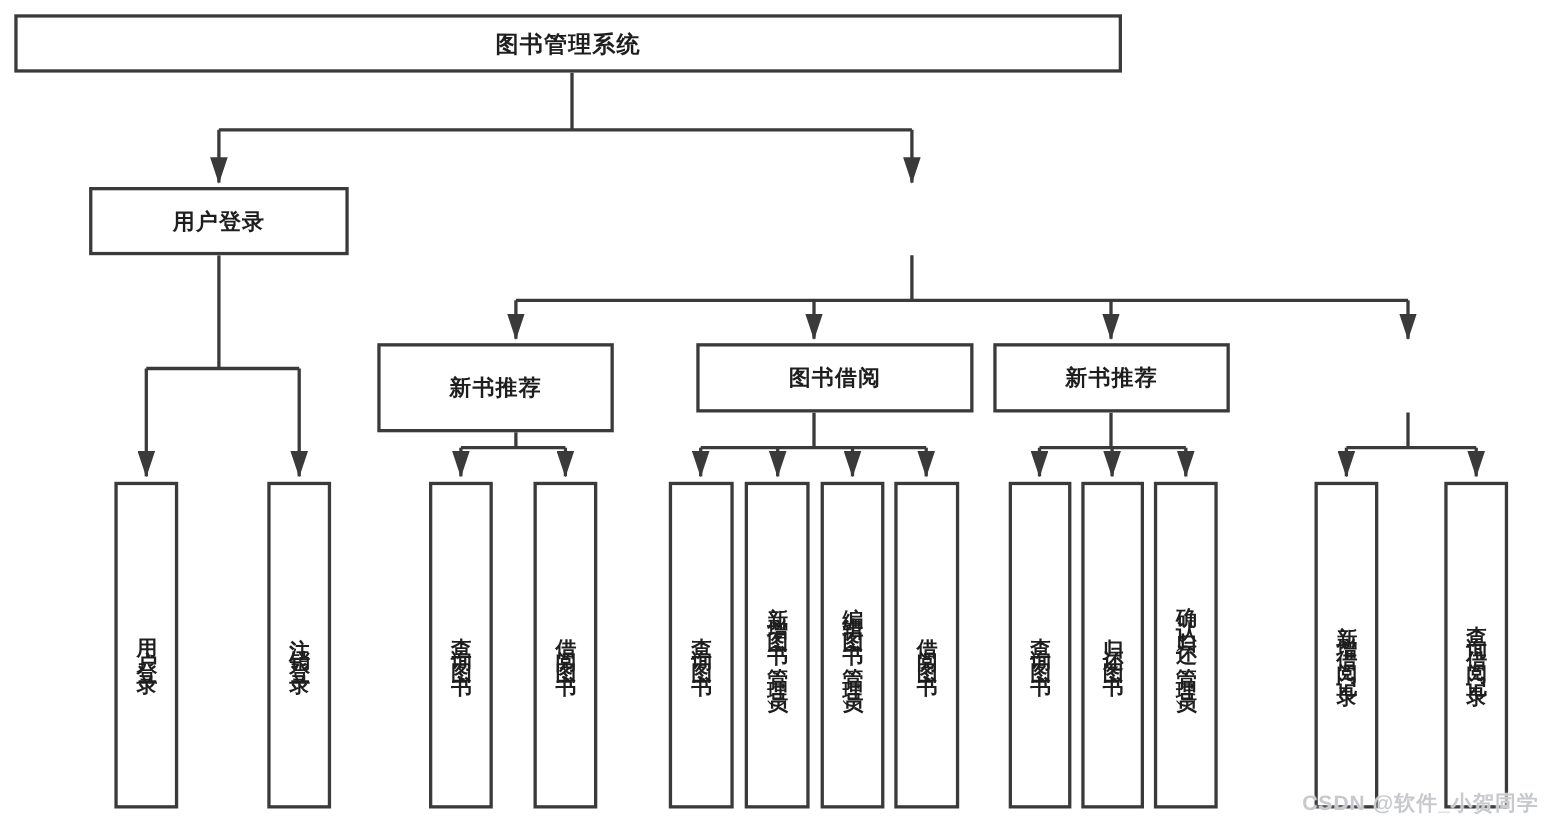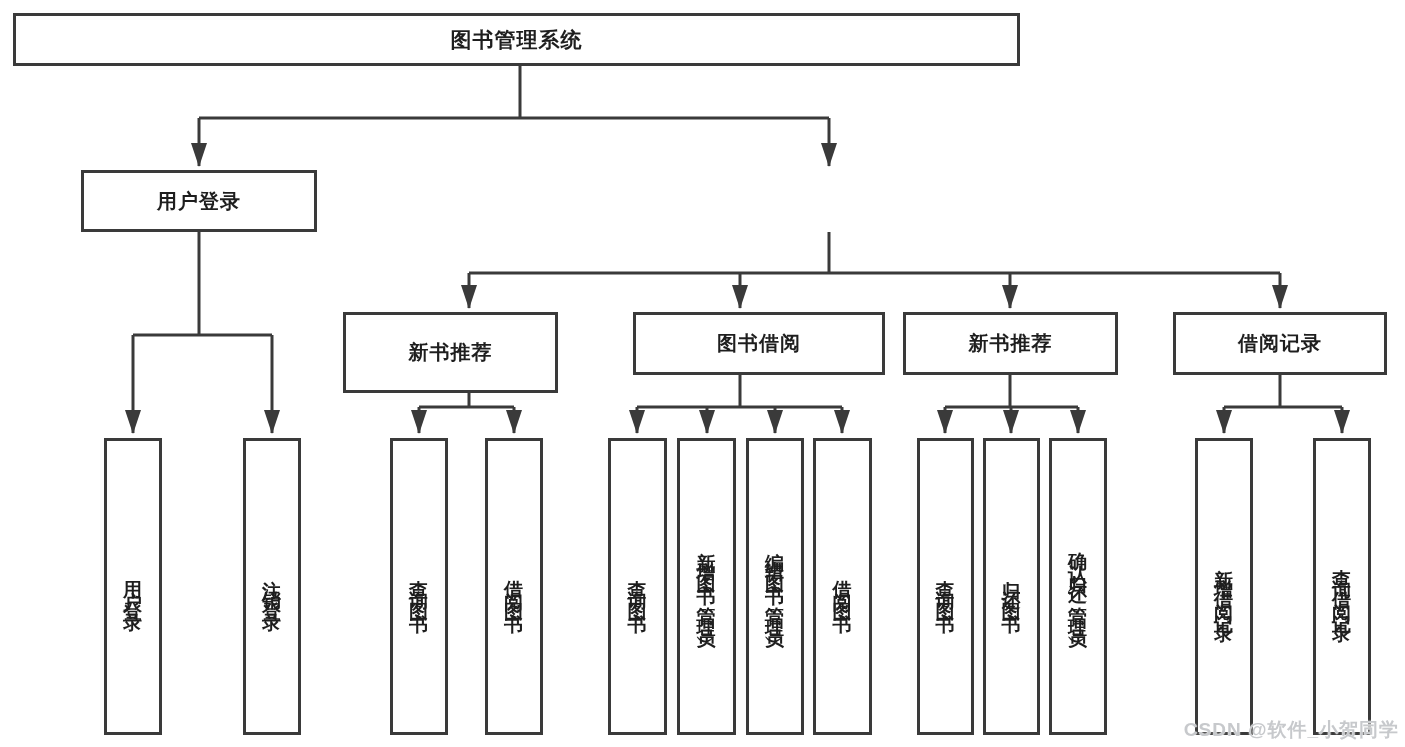--- a/index.html
+++ b/index.html
@@ -110,21 +110,20 @@
     <line class="arrowline" x1="1342" y1="407" x2="1342" y2="433" marker-end="url(#arrow)"></line>
   </svg>
 
   <div class="box h-box root-box" style="left:13px; top:13px; width:1007px; height:53px;">图书管理系统</div>
 
   <div class="box h-box" style="left:81px; top:170px; width:236px; height:62px;">用户登录</div>
 
   <div class="box h-box" style="left:343px; top:312px; width:215px; height:81px;">新书推荐</div>
   <div class="box h-box" style="left:633px; top:312px; width:252px; height:63px;">图书借阅</div>
   <div class="box h-box" style="left:903px; top:312px; width:215px; height:63px;">新书推荐</div>
-  <div class="box h-box" style="left:1173px; top:312px; width:214px; height:63px;">借阅记录</div>
 
   <div class="box v-box" style="left:104px; top:438px; width:58px; height:297px;">用户登录</div>
   <div class="box v-box" style="left:243px; top:438px; width:58px; height:297px;">注销登录</div>
 
   <div class="box v-box" style="left:390px; top:438px; width:58px; height:297px;">查询图书</div>
   <div class="box v-box" style="left:485px; top:438px; width:58px; height:297px;">借阅图书</div>
 
   <div class="box v-box" style="left:608px; top:438px; width:59px; height:297px;">查询图书</div>
   <div class="box v-box" style="left:677px; top:438px; width:59px; height:297px;">新增图书（管理员）</div>
   <div class="box v-box" style="left:746px; top:438px; width:58px; height:297px;">编辑图书（管理员）</div>

